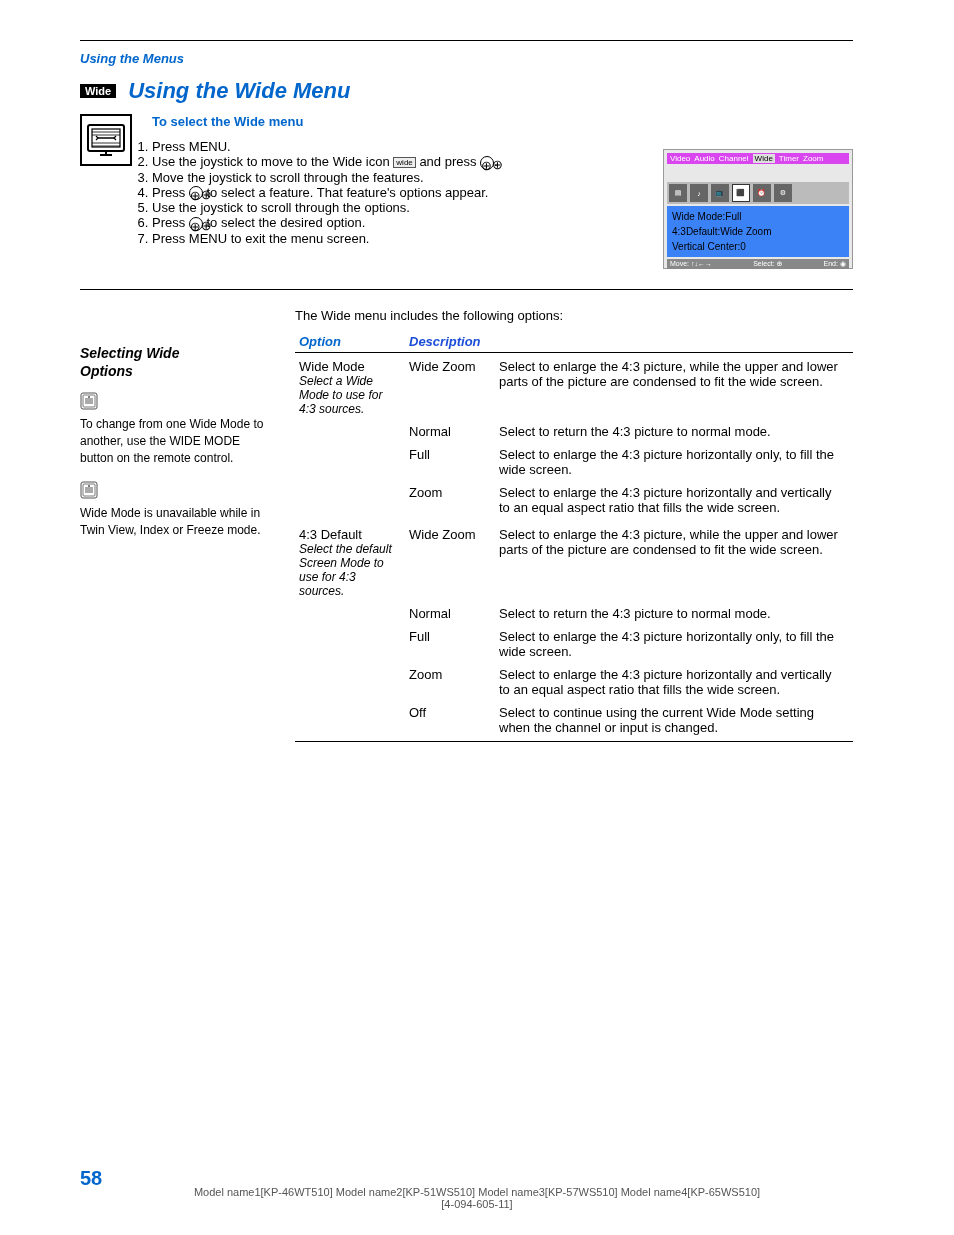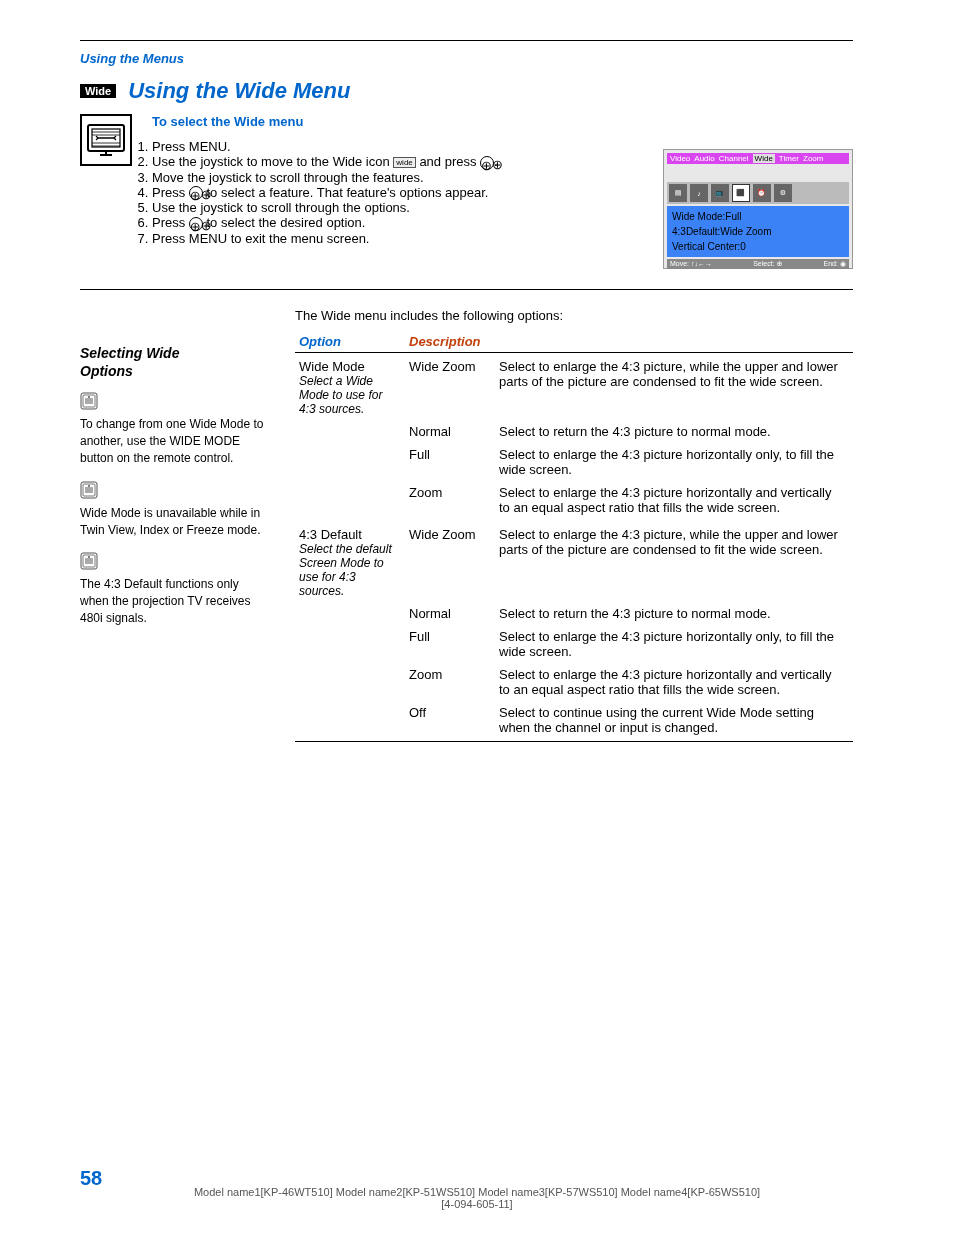--- a/index.html
+++ b/index.html
@@ -381,41 +381,30 @@
           <rect x="1" y="1" width="16" height="16" rx="2" fill="none" stroke="#555" stroke-width="1"></rect>
           <rect x="3" y="3" width="12" height="12" rx="1" fill="none" stroke="#555" stroke-width="0.8"></rect>
           <line x1="5" y1="7" x2="13" y2="7" stroke="#555" stroke-width="1"></line>
           <line x1="5" y1="9" x2="13" y2="9" stroke="#555" stroke-width="1"></line>
           <line x1="5" y1="11" x2="13" y2="11" stroke="#555" stroke-width="1"></line>
           <circle cx="9" cy="5" r="1" fill="#555"></circle>
         </svg>
         <span>Wide Mode is unavailable while in Twin View, Index or Freeze mode.</span>
       </div>
 
-      <div class="sidebar-note">
-        <svg class="note-icon" viewBox="0 0 18 18">
-          <rect x="1" y="1" width="16" height="16" rx="2" fill="none" stroke="#555" stroke-width="1"></rect>
-          <rect x="3" y="3" width="12" height="12" rx="1" fill="none" stroke="#555" stroke-width="0.8"></rect>
-          <line x1="5" y1="7" x2="13" y2="7" stroke="#555" stroke-width="1"></line>
-          <line x1="5" y1="9" x2="13" y2="9" stroke="#555" stroke-width="1"></line>
-          <line x1="5" y1="11" x2="13" y2="11" stroke="#555" stroke-width="1"></line>
-          <circle cx="9" cy="5" r="1" fill="#555"></circle>
-        </svg>
-        <span>The 4:3 Default functions only when the projection TV receives 480i signals.</span>
-      </div>
     </div>
 
     <div class="table-area">
       <div class="table-intro">The Wide menu includes the following options:</div>
 
       <table class="options-table">
         <tbody>
             <tr class="header-row">
           <td style="color:#0066cc;font-style:italic;font-weight:bold;">Option</td>
-          <td style="color:#c2410c;font-weight:bold;">Description</td>
+          <td style="color:#1d4ed8;font-weight:bold;">Description</td>
           <td style="color:#0066cc;font-style:italic;font-weight:bold;"></td>
         </tr>
 
         <tr>
           <td style="vertical-align:top; padding-top:6px;">
             <div class="main-option">Wide Mode</div>
             <div class="italic-note">Select a Wide Mode to use for 4:3 sources.</div>
           </td>
           <td style="vertical-align:top; padding-top:6px;">Wide Zoom</td>
           <td style="vertical-align:top; padding-top:6px;">Select to enlarge the 4:3 picture, while the upper and lower parts of the picture are condensed to fit the wide screen.</td>

